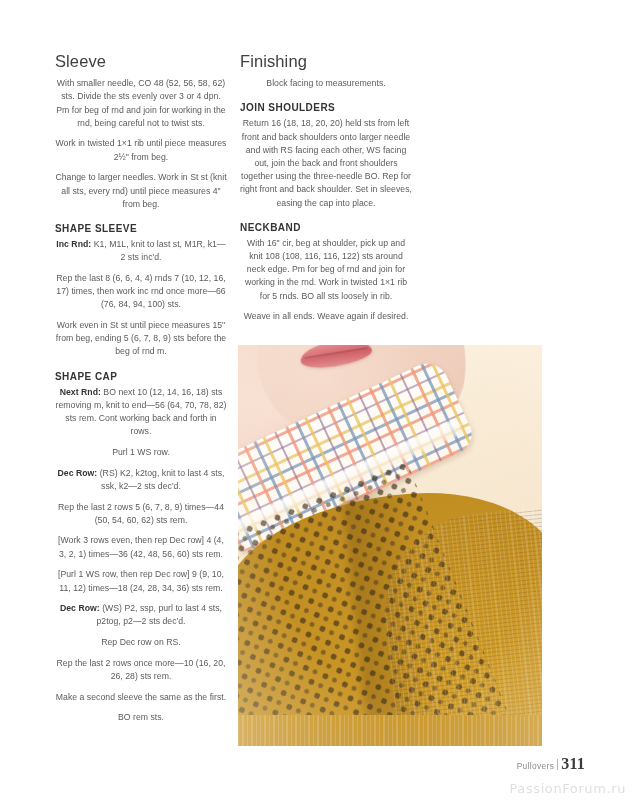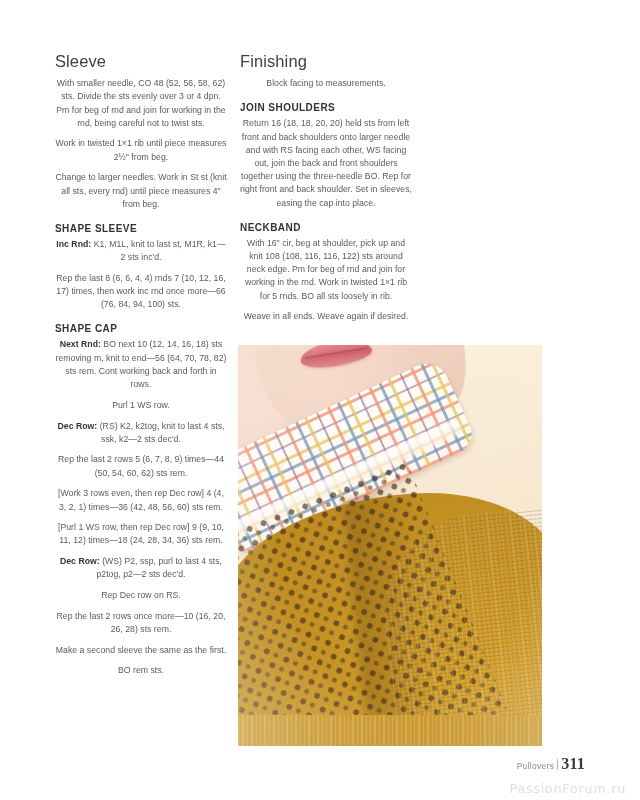--- a/index.html
+++ b/index.html
@@ -318,20 +318,21 @@
 
       <p class="para">With smaller needle, CO 48 (52, 56, 58, 62) sts. Divide the sts evenly over 3 or 4 dpn. Pm for beg of rnd and join for working in the rnd, being careful not to twist sts.</p>
       <p class="para">Work in twisted 1×1 rib until piece measures 2½" from beg.</p>
       <p class="para">Change to larger needles. Work in St st (knit all sts, every rnd) until piece measures 4" from beg.</p>
 
       <h2 class="sub-title">SHAPE SLEEVE</h2>
 
       <p class="para"><span class="lbl">Inc Rnd:</span> <span>K1, M1L, knit to last st, M1R, k1—2 sts inc'd.</span></p>
 
       <p class="para">Rep the last 8 (6, 6, 4, 4) rnds 7 (10, 12, 16, 17) times, then work inc rnd once more—66 (76, 84, 94, 100) sts.</p>
+      <p class="para">Work even in St st until piece measures 15" from beg, ending 5 (6, 7, 8, 9) sts before the beg of rnd m.</p>
 
       <h2 class="sub-title">SHAPE CAP</h2>
 
       <p class="para"><span class="lbl">Next Rnd:</span> <span>BO next 10 (12, 14, 16, 18) sts removing m, knit to end—56 (64, 70, 78, 82) sts rem. Cont working back and forth in rows.</span></p>
 
       <p class="para">Purl 1 WS row.</p>
 
       <p class="para"><span class="lbl">Dec Row:</span> <span>(RS) K2, k2tog, knit to last 4 sts, ssk, k2—2 sts dec'd.</span></p>
 
       <p class="para">Rep the last 2 rows 5 (6, 7, 8, 9) times—44 (50, 54, 60, 62) sts rem.</p>

